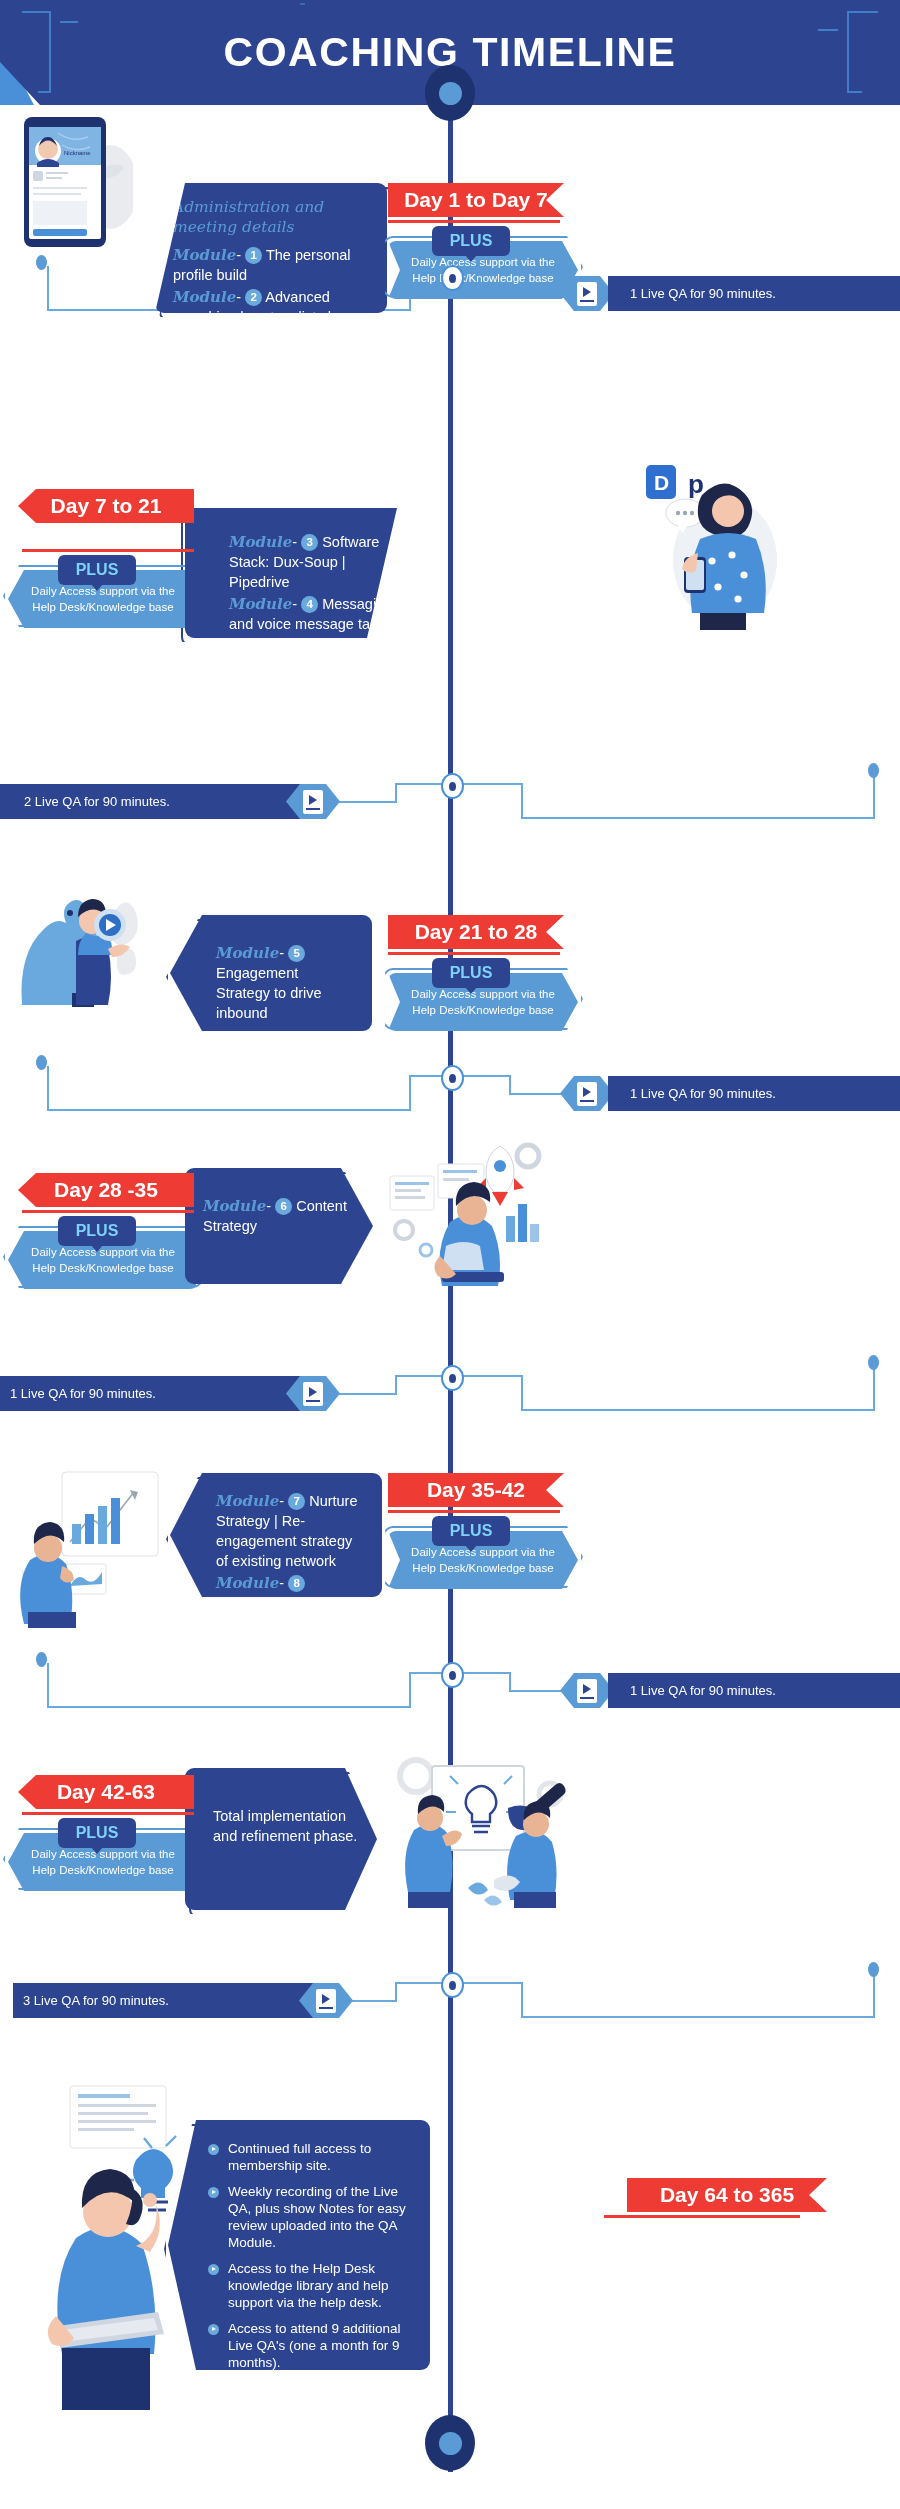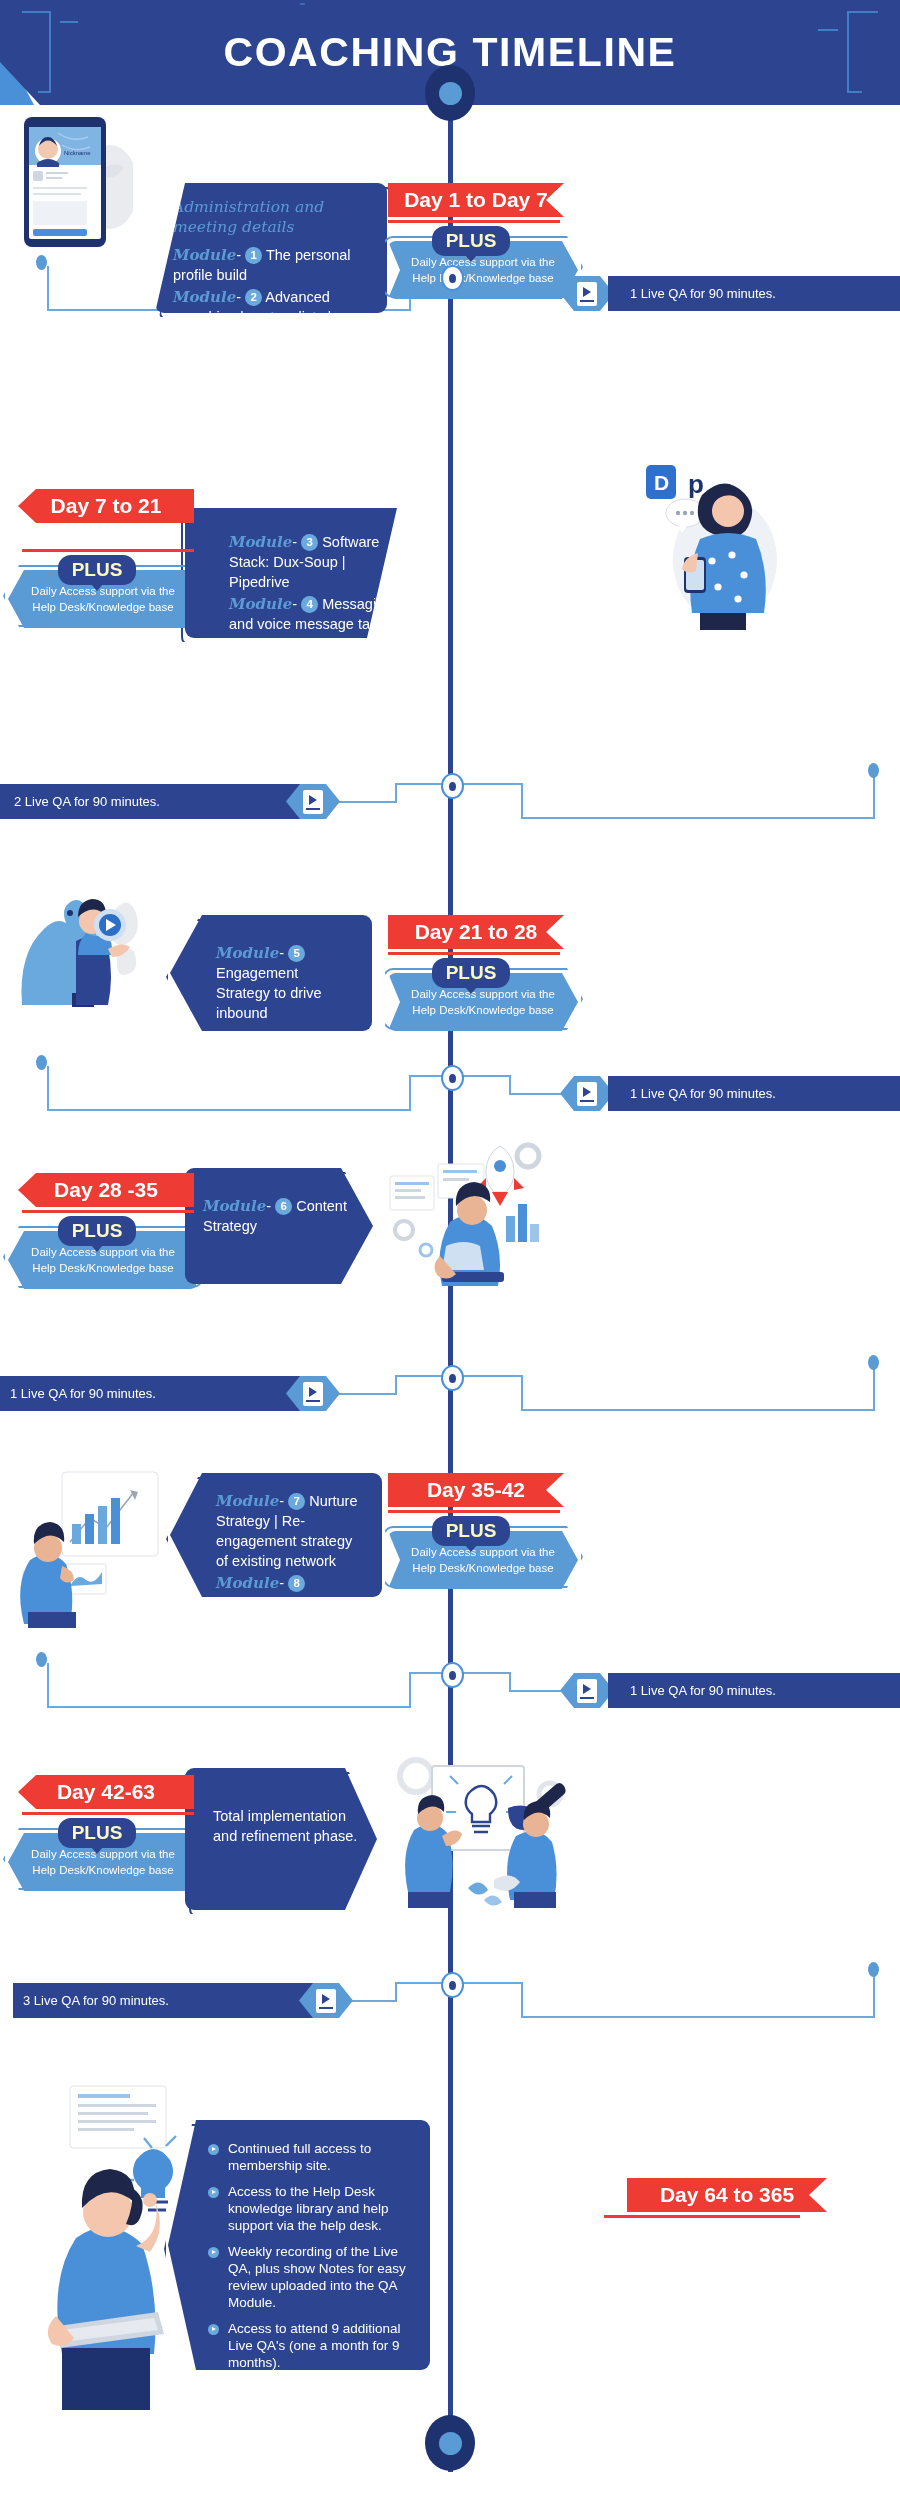--- a/index.html
+++ b/index.html
@@ -56,22 +56,22 @@
   .plusbox{position:absolute;z-index:4;}
   .plus-body{position:absolute;left:0;top:13px;width:100%;height:58px;background:#5b9bd5;
      border-radius:8px;clip-path:polygon(0 0,calc(100% - 16px) 0,100% 50%,calc(100% - 16px) 100%,0 100%,12px 50%);}
   .plus-body.flip{clip-path:polygon(16px 0,100% 0,calc(100% - 12px) 50%,100% 100%,16px 100%,0 50%);}
   .plus-outline{position:absolute;left:-5px;top:8px;width:calc(100% + 10px);height:62px;
      border:2px solid #5b9bd5;border-radius:10px;box-sizing:border-box;
      clip-path:polygon(0 0,calc(100% - 16px) 0,100% 50%,calc(100% - 16px) 100%,0 100%,12px 50%);}
   .plus-outline.flip{clip-path:polygon(16px 0,100% 0,calc(100% - 12px) 50%,100% 100%,16px 100%,0 50%);}
   .plus-txt{position:absolute;left:0;top:26px;width:100%;text-align:center;color:#fff;
      font-size:11.5px;line-height:16px;padding:0 16px;box-sizing:border-box;}
-  .plus-pill{position:absolute;top:0;width:78px;height:30px;background:#2d4490;border-radius:13px;
-     color:#fef9c3;font-size:19px;font-weight:bold;display:flex;align-items:center;justify-content:center;z-index:6;}
+  .plus-pill{position:absolute;top:0;width:78px;height:30px;background:#2d4490;border-radius:6px;
+     color:#7dd3fc;font-size:16px;font-weight:bold;display:flex;align-items:center;justify-content:center;z-index:6;}
   .plus-pill:after{content:"";position:absolute;bottom:-6px;left:50%;margin-left:-6px;
      width:0;height:0;border-left:6px solid transparent;border-right:6px solid transparent;border-top:7px solid #2d4490;}
 
   
   .qa{position:absolute;height:35px;z-index:5;}
   .qa-bar{position:absolute;top:0;height:35px;background:#2d4490;color:#fff;font-size:13px;
      display:flex;align-items:center;}
   .qa-hex{position:absolute;top:0;width:54px;height:35px;background:#5b9bd5;
      clip-path:polygon(14px 0,40px 0,54px 50%,40px 100%,14px 100%,0 50%);
      display:flex;align-items:center;justify-content:center;}
@@ -253,21 +253,21 @@
     </div>
   <svg class="conn" style="left:452px;top:766px;width:430px;height:60px" viewBox="0 0 430 60">
     <path d="M0 18 H70 V52 H422 V8" stroke="#6aa9de" stroke-width="2" fill="none"></path>
   </svg>
   <div class="dot" style="left:868px;top:763px"></div>
   <svg class="conn" style="left:338px;top:766px;width:116px;height:40px" viewBox="0 0 116 40">
     <path d="M116 18 H58 V36 H0" stroke="#6aa9de" stroke-width="2" fill="none"></path>
   </svg>
 
   <div class="qa" style="left:0;top:784px;width:340px">
-    <div class="qa-bar" style="left:0;width:292px;padding-left:14px">2 Live QA for 90 minutes.</div>
+    <div class="qa-bar" style="left:0;width:292px;padding-left:24px">2 Live QA for 90 minutes.</div>
     <div class="qa-hex" style="left:286px">
         <span class="vid"></span>
       </div>
   </div>
 
   <div class="illu" style="left:14px;top:865px;width:130px;height:150px">
     <svg viewBox="0 0 130 150" width="130" height="150">
       <path d="M100 46 q14 -18 22 2 q6 20 -8 30 q-10 6 -16 -4z" fill="#e9ebef"></path>
       <path d="M104 86 q16 -8 18 8 q2 14 -12 16 q-10 0 -6 -24z" fill="#e9ebef"></path>
       <path d="M8 140 q-4 -52 22 -76 q12 -12 22 -6 q-6 -16 6 -22 q10 -4 14 8 q16 22 10 56 q-4 26 -14 40z" fill="#6aa9de"></path>
@@ -548,22 +548,22 @@
       <path d="M34 250 l92 -12 l4 12 l-96 12z" fill="#e6eaf0"></path>
       <path d="M28 236 q-14 14 -4 28 q14 6 22 -6z" fill="#f4c6ad"></path>
     </svg>
   </div>
 
   <div class="card" style="left:168px;top:2120px;width:262px;height:250px;border-radius:9px;
        clip-path:polygon(28px 0,262px 0,262px 250px,28px 250px,0 125px);">
     <div class="inner" style="padding:20px 16px 12px 40px">
       <ul class="bul">
         <li>Continued full access to membership site.</li>
+        <li>Weekly recording of the Live QA, plus show Notes for easy review uploaded into the QA Module.</li>
         <li>Access to the Help Desk knowledge library and help support via the help desk.</li>
-        <li>Weekly recording of the Live QA, plus show Notes for easy review uploaded into the QA Module.</li>
         <li>Access to attend 9 additional Live QA's (one a month for 9 months).</li>
         <li>Access to all extra lessons, tactics and strategies that are regularly updated in the membership site.</li>
       </ul>
     </div>
   </div>
   <div class="card-outline" style="left:164px;top:2124px;width:262px;height:250px;border-radius:9px;
        clip-path:polygon(28px 0,262px 0,262px 250px,28px 250px,0 125px);"></div>
 
   <div class="ribbon r-right" style="left:627px;top:2178px;width:200px">Day 64 to 365</div>
   <div class="ribbon-line" style="left:604px;top:2215px;width:196px"></div>

